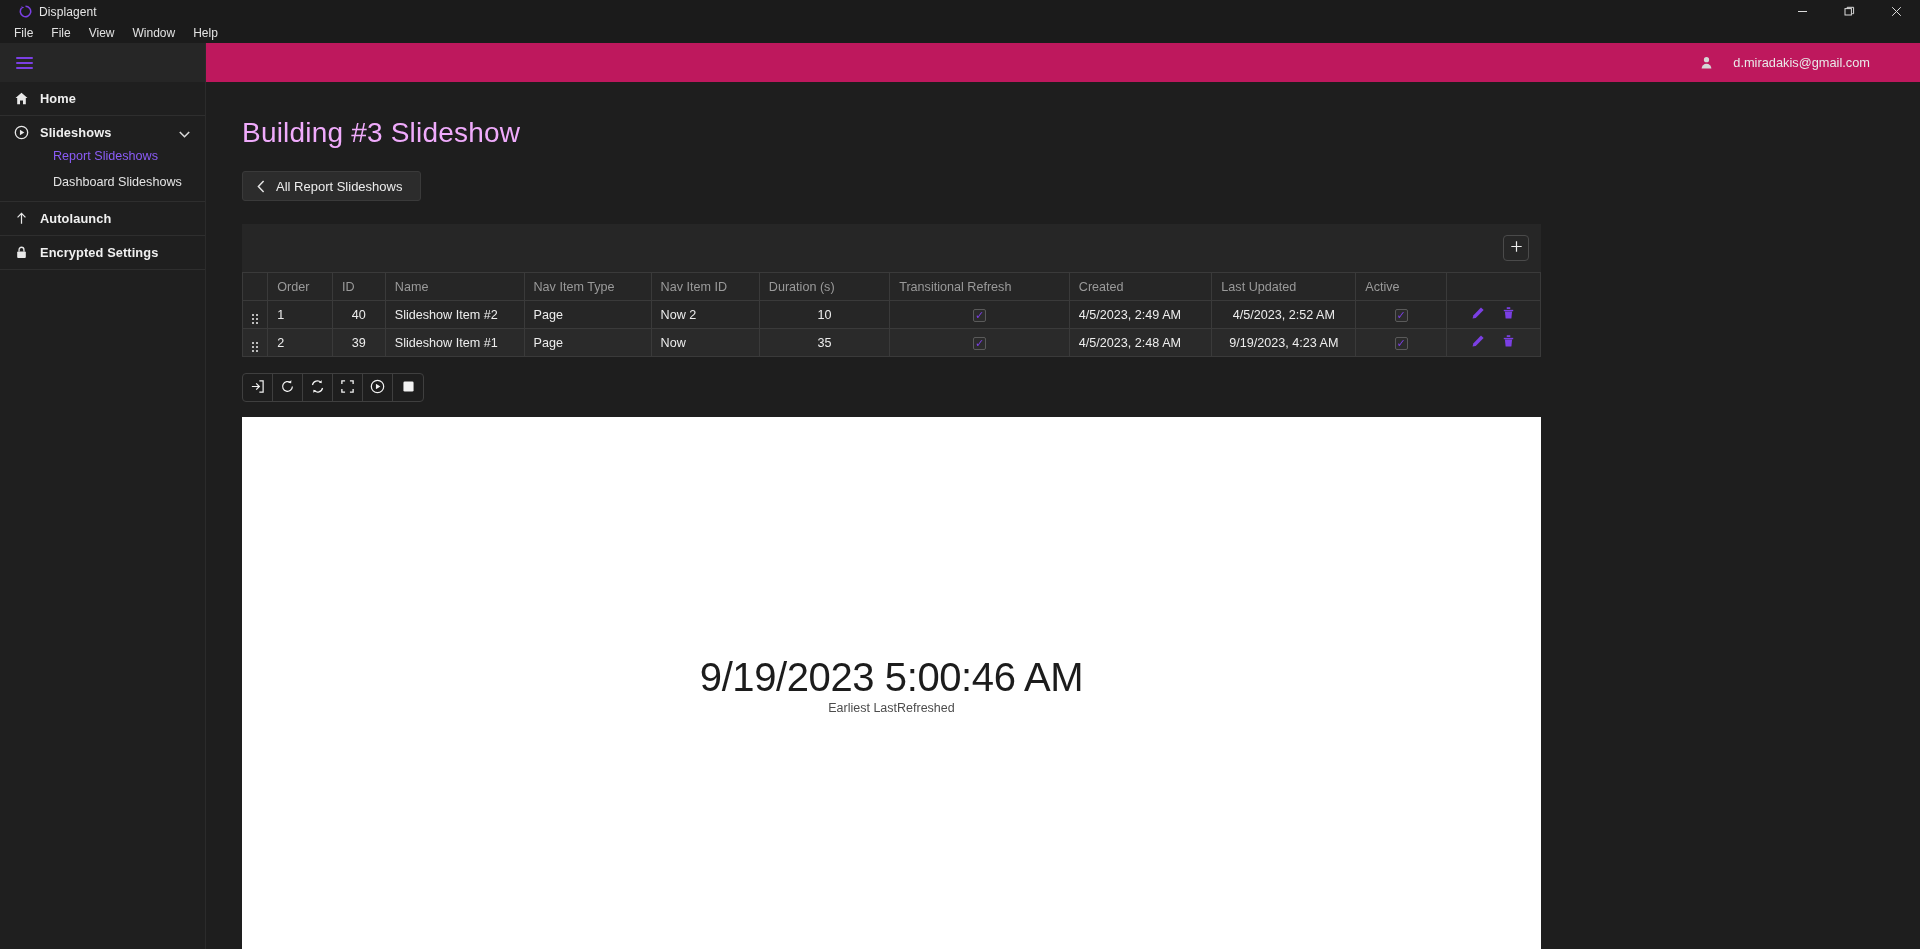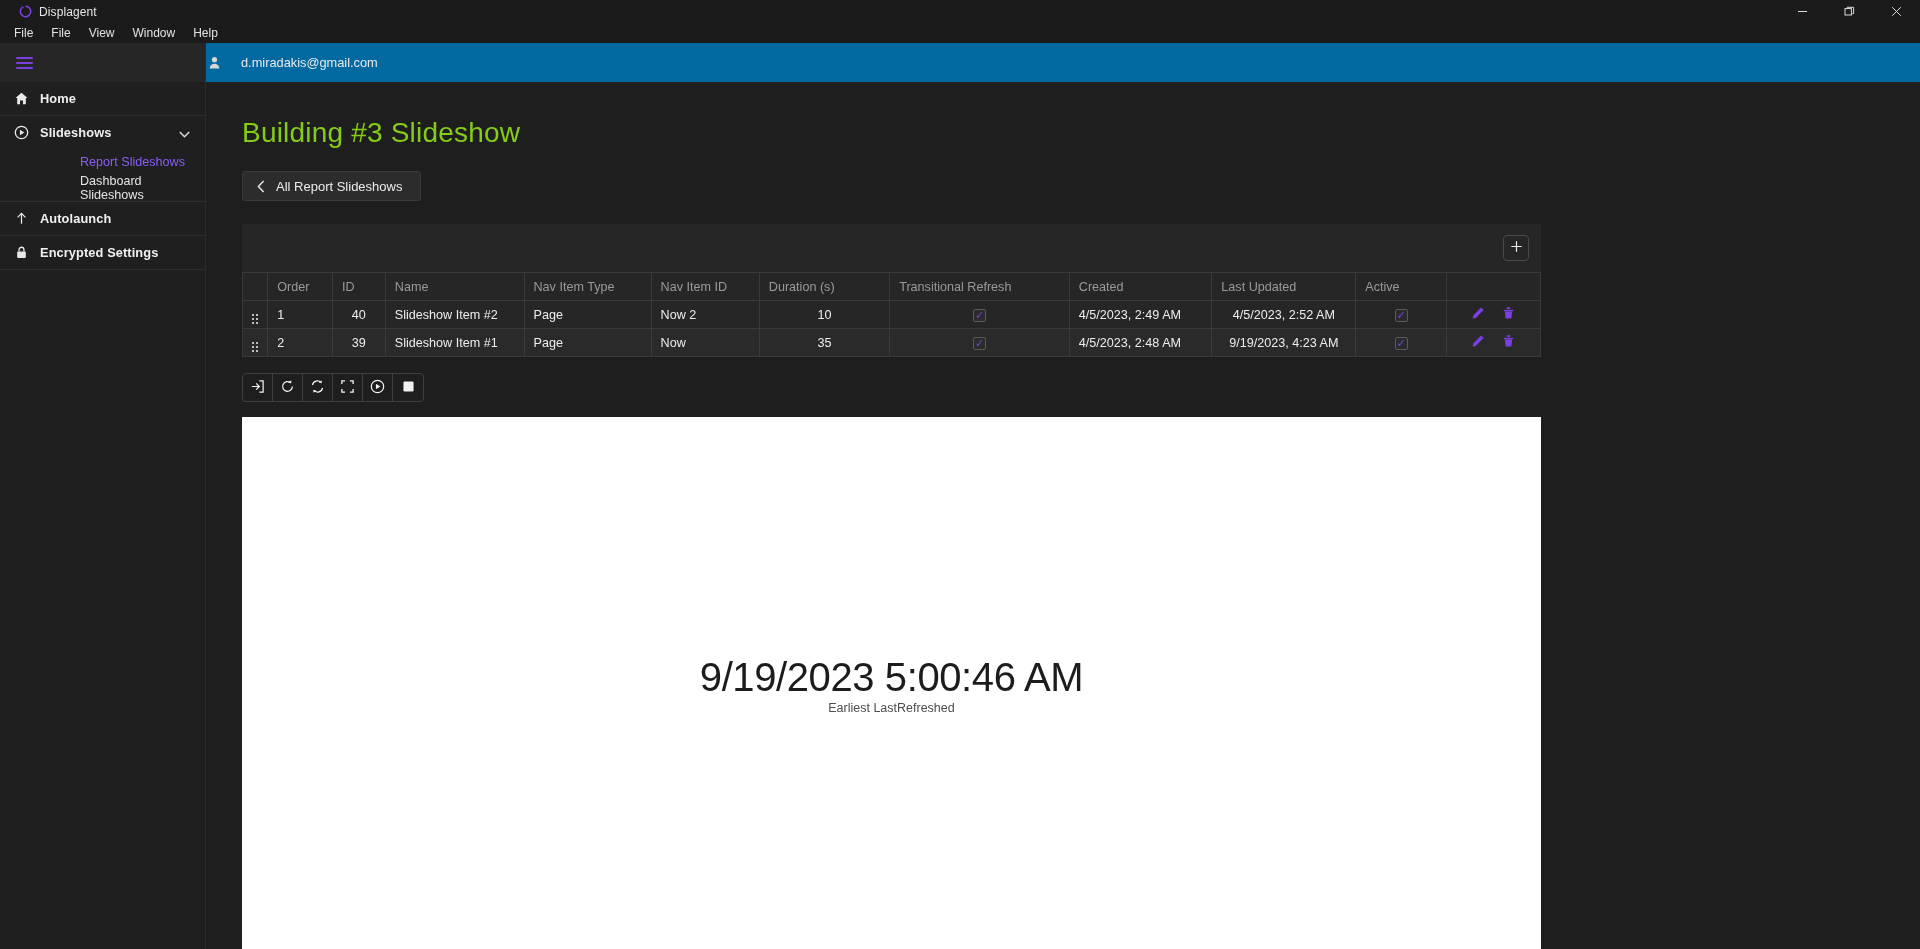--- a/index.html
+++ b/index.html
@@ -93,54 +93,54 @@
     letter-spacing: .1px;
     text-align: right;
   }
   .nav-caret {
     position: absolute; right: 15px; top: 50%;
     transform: translateY(-50%);
     color: #d8d8d8;
   }
   .subnav-item {
     height: 26px;
-    display: flex; align-items: center;
-    padding-left: 80px;
+    display: flex; 
+    padding-left: 53px;
     font-size: 12.6px;
   }
   .subnav-item.active { color: #8b5cf6; }
   .subnav-item.plain { color: #e4e4e4; }
 
   
   .main {
     flex: 1 1 auto;
     background: #1e1e1e;
     position: relative;
     overflow: hidden;
   }
   .topbar {
     height: 39px;
-    background: #0369a1;
-    display: flex; align-items: center; 
+    background: #be185d;
+    display: flex; align-items: center; justify-content: flex-end;
     padding-right: 50px;
   }
   .user-chip { display: flex; align-items: center; gap: 18px; }
   .avatar {
     width: 17px; height: 17px;
     display: flex; align-items: center; justify-content: center;
     color: #d6d6d6;
   }
   .user-email { font-size: 12.8px; color: #e9e9e9; }
 
   .content { padding: 0 25px 0 36px; }
 
   .page-title {
     font-size: 28px;
     font-weight: normal;
-    color: #84cc16;
+    color: #f0abfc;
     margin-top: 35px;
     letter-spacing: .2px;
   }
 
   .back-btn {
     margin-top: 22px;
     display: inline-flex; align-items: center; gap: 11px;
     height: 30px;
     padding: 0 18px 0 14px;
     background: #2c2c2c;

